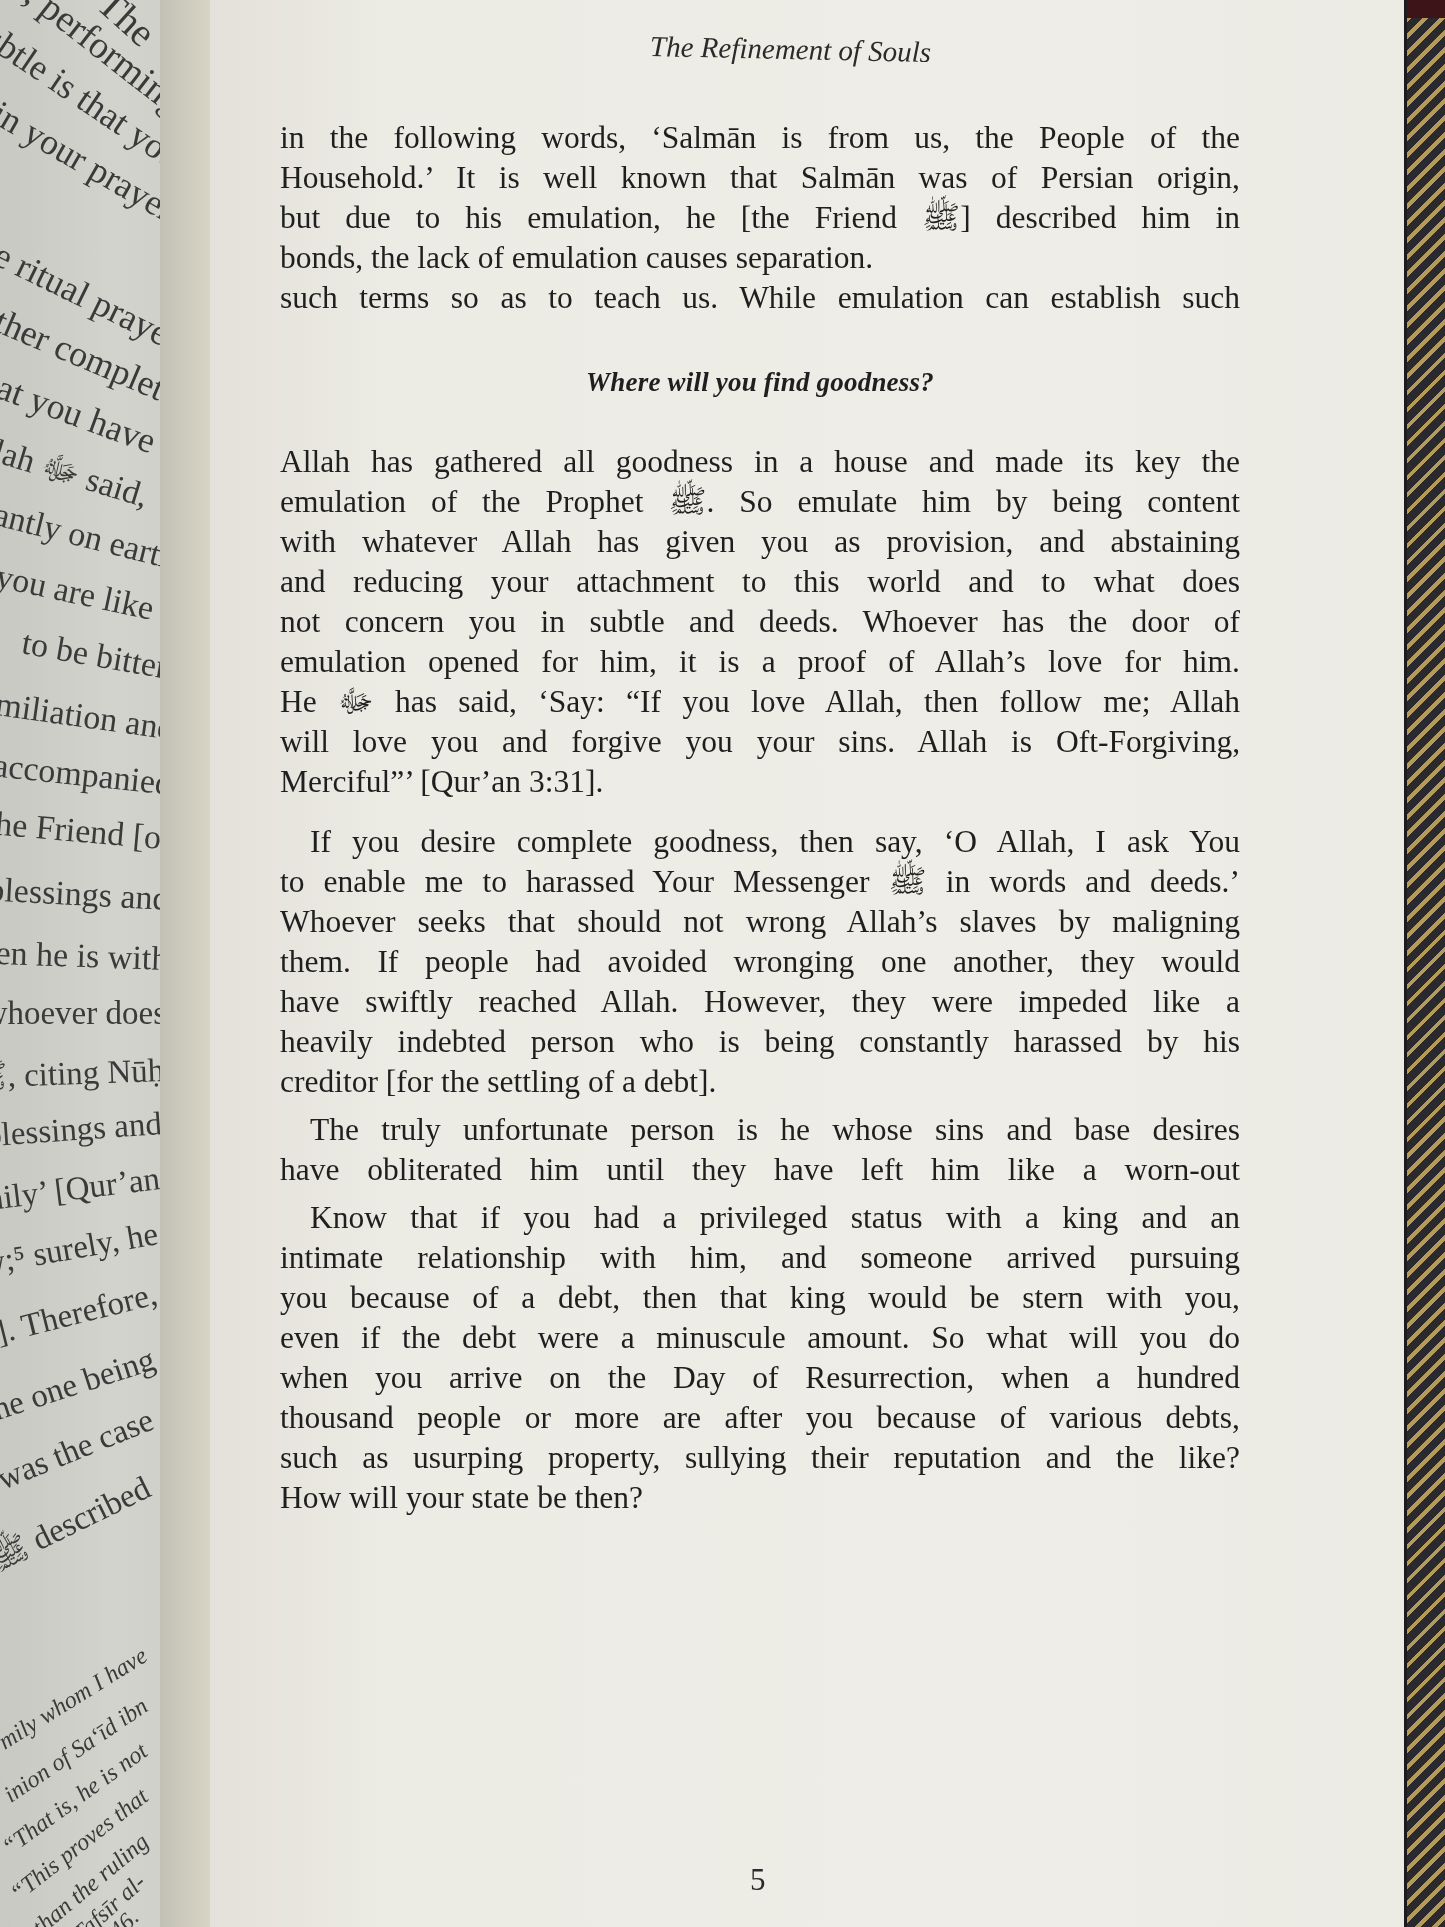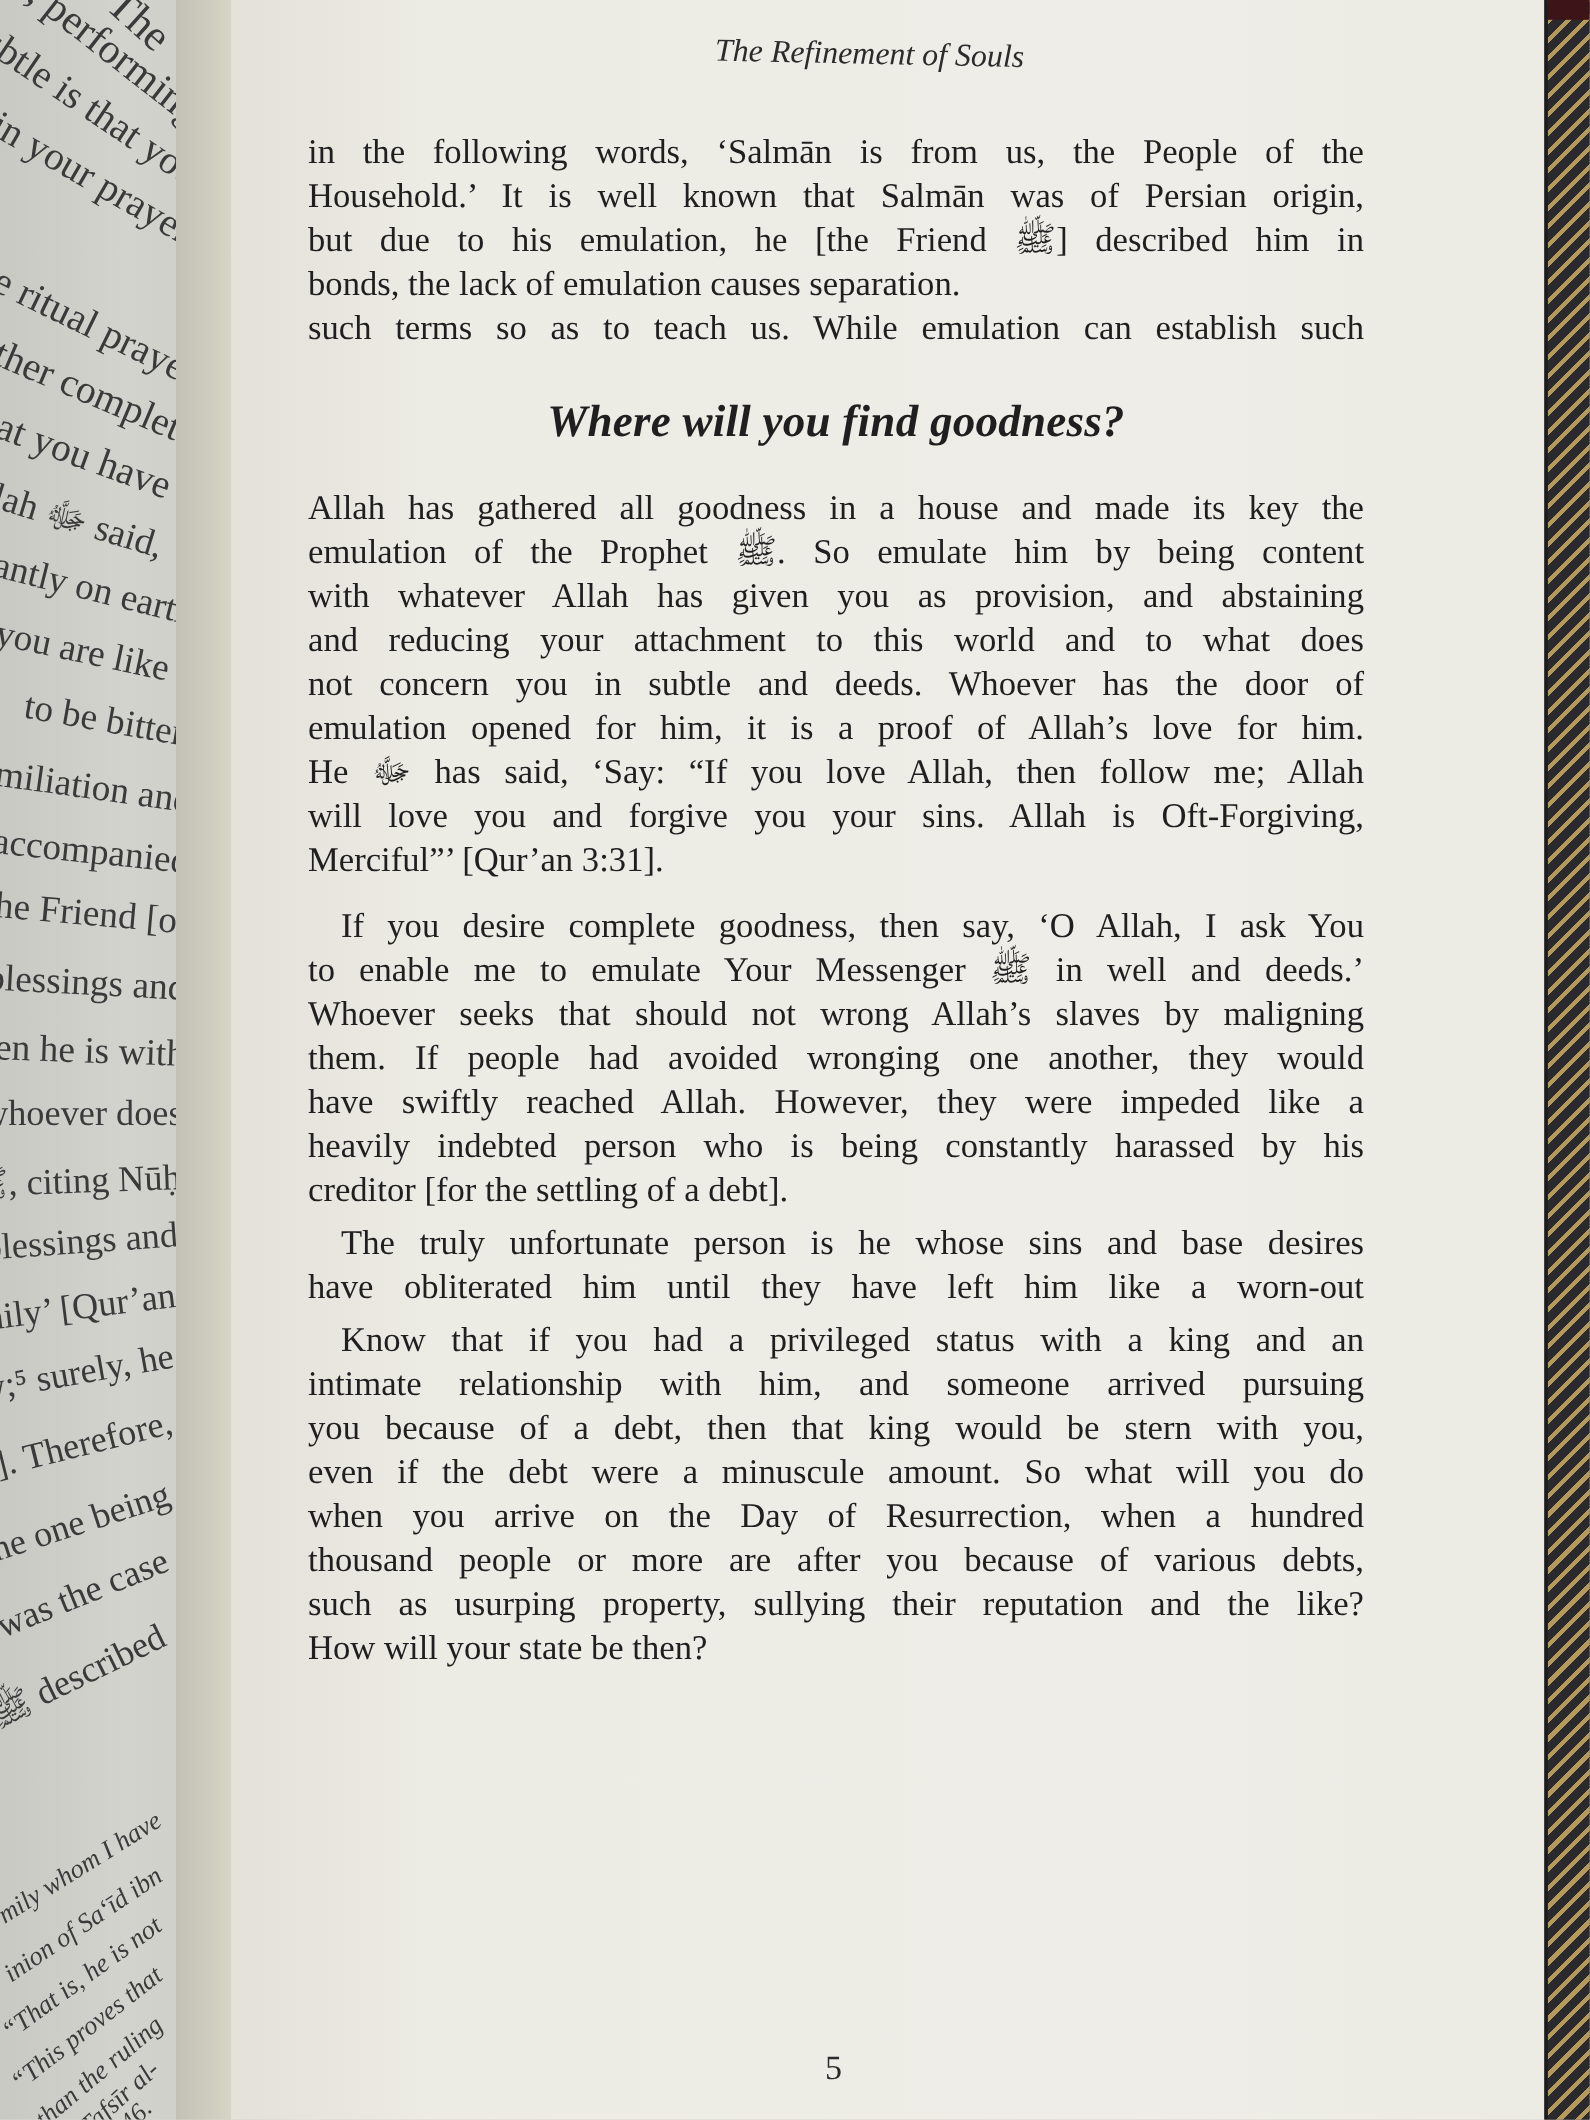--- a/index.html
+++ b/index.html
@@ -44,21 +44,21 @@
   }
   .text-block {
     position: absolute; left: 280px; top: 118px; width: 960px;
     color: #1f1f1f; font-size: 31.5px; line-height: 40px;
   }
   .line { display: block; white-space: nowrap; text-align-last: justify; text-align: justify; }
   .line.last { text-align-last: left; }
   .indent { padding-left: 30px; }
   .heading {
     display: block; text-align: center; font-weight: bold; font-style: italic;
-    font-size: 41px; margin: 44px 0 40px 0; letter-spacing: 0.2px;
+    font-size: 27px; margin: 44px 0 40px 0; letter-spacing: 0.2px;
   }
   .page-number {
     position: absolute; left: 750px; top: 1862px; font-size: 31px; color: #2b2b2b;
   }
 </style>
 </head>
 <body>
 
 <div class="left-page">
   <div class="ltxt" style="right:40px;top:15px;font-size:40px;transform:rotate(42deg);">and subtle. The</div>
@@ -123,21 +123,21 @@
     <span class="line">and reducing your attachment to this world and to what does</span>
     <span class="line">not concern you in subtle and deeds. Whoever has the door of</span>
     <span class="line">emulation opened for him, it is a proof of Allah’s love for him.</span>
     <span class="line">He ﷻ has said, ‘Say: “If you love Allah, then follow me; Allah</span>
     <span class="line">will love you and forgive you your sins. Allah is Oft-Forgiving,</span>
     <span class="line last">Merciful”’ [Qur’an 3:31].</span>
   </div>
 
   <div style="margin-top:20px;">
     <span class="line indent">If you desire complete goodness, then say, ‘O Allah, I ask You</span>
-    <span class="line">to enable me to emulate Your Messenger ﷺ in well and deeds.’</span>
+    <span class="line">to enable me to harassed Your Messenger ﷺ in words and deeds.’</span>
     <span class="line">Whoever seeks that should not wrong Allah’s slaves by maligning</span>
     <span class="line">them. If people had avoided wronging one another, they would</span>
     <span class="line">have swiftly reached Allah. However, they were impeded like a</span>
     <span class="line">heavily indebted person who is being constantly harassed by his</span>
     <span class="line last">creditor [for the settling of a debt].</span>
   </div>
 
   <div style="margin-top:8px;">
     <span class="line indent">The truly unfortunate person is he whose sins and base desires</span>
     <span class="line">have obliterated him until they have left him like a worn-out</span>

